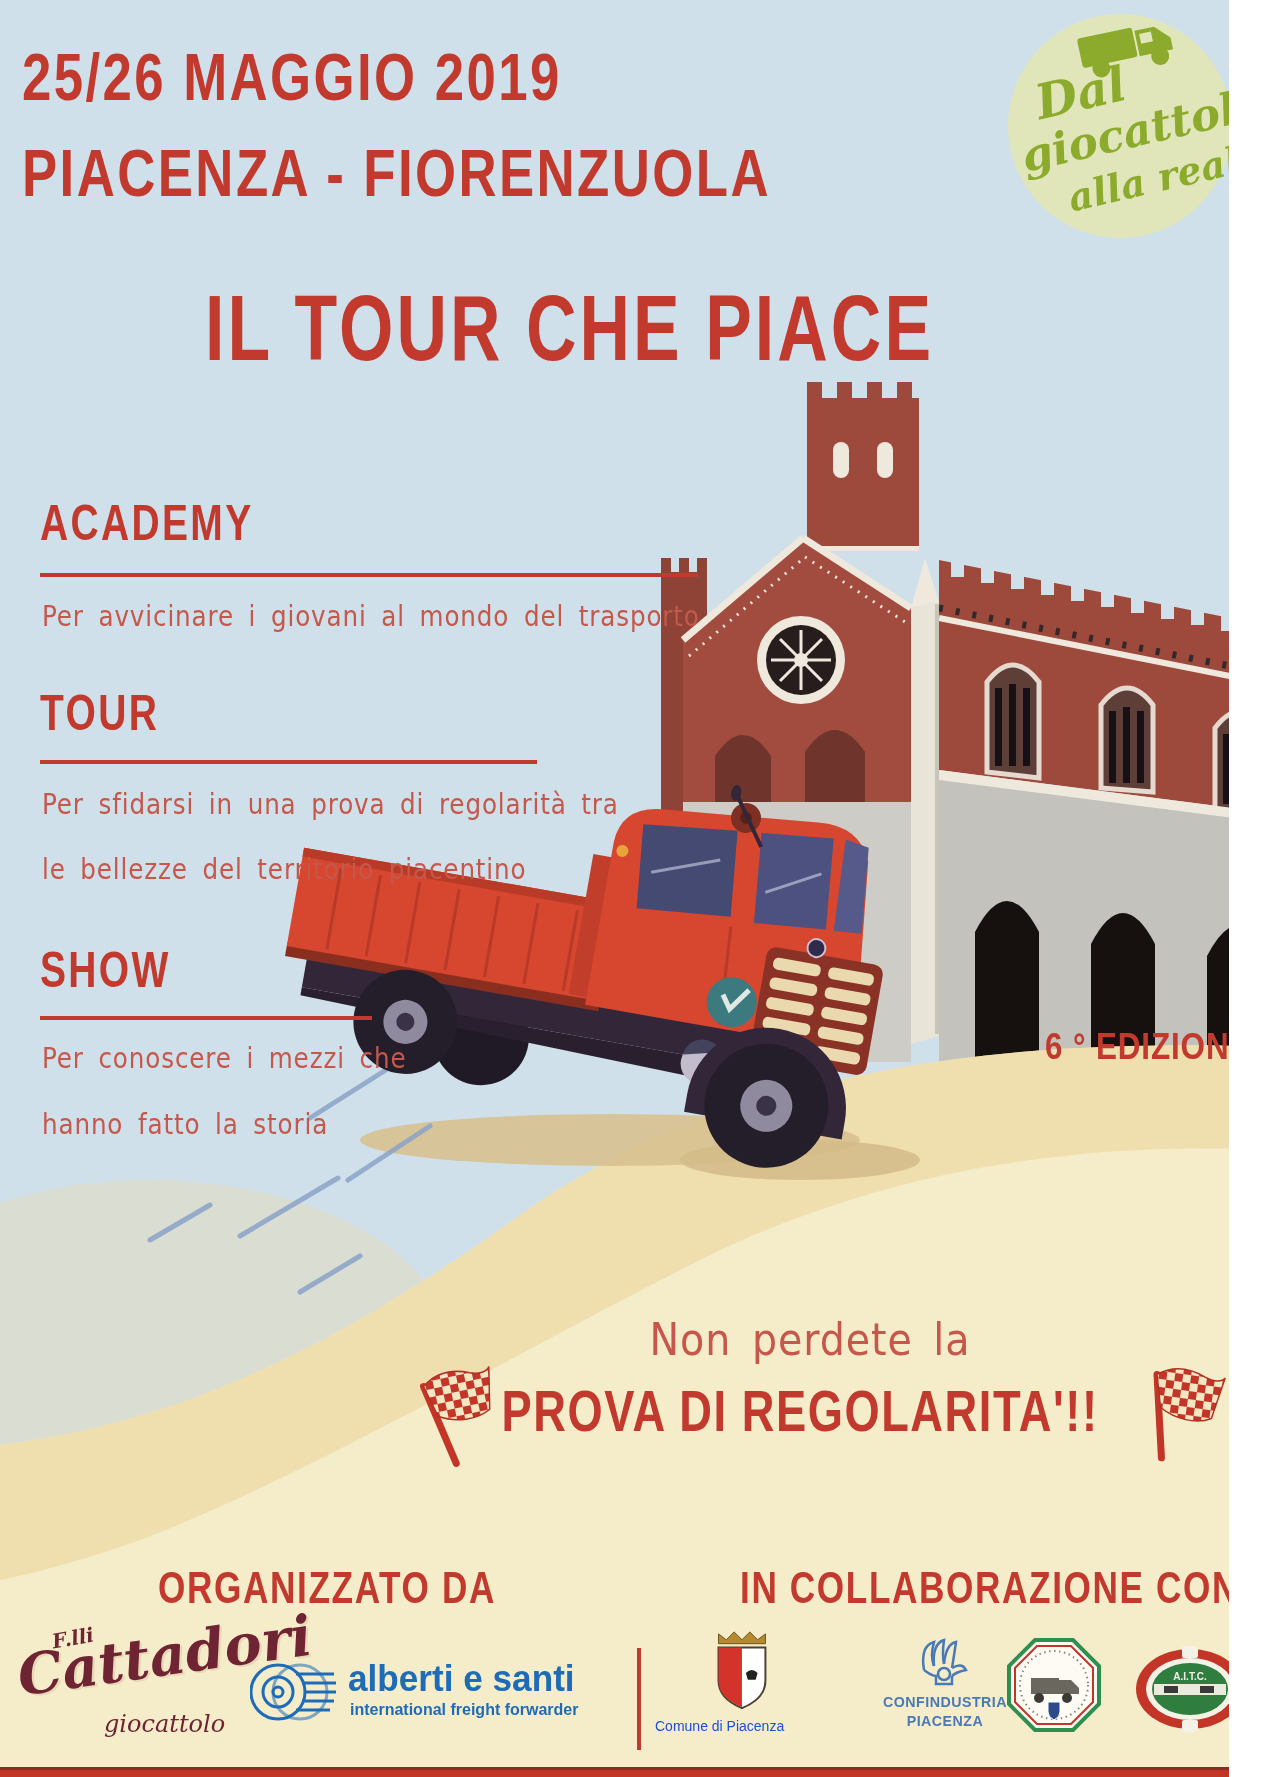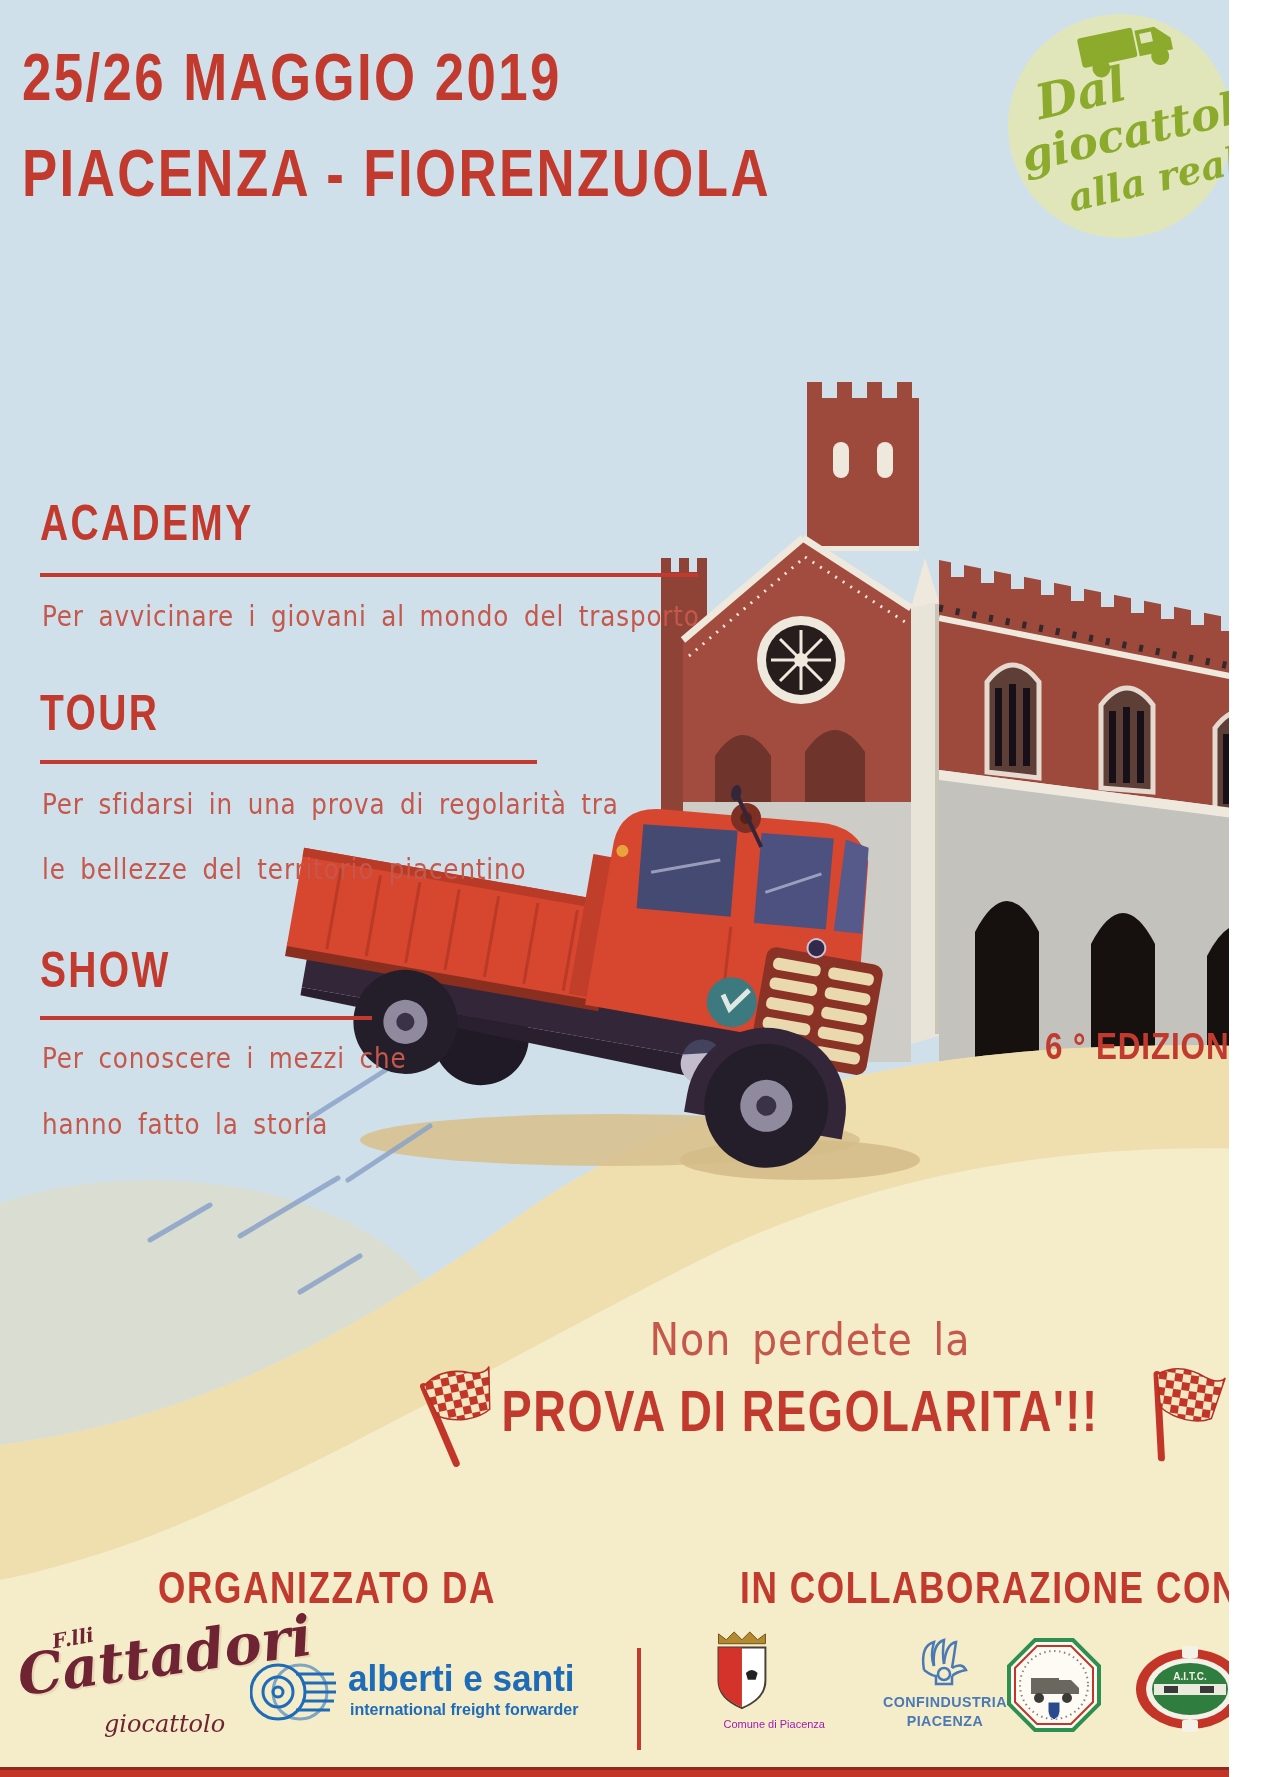--- a/index.html
+++ b/index.html
@@ -49,21 +49,21 @@
     color:#6f2433; font-size:20px; transform:rotate(-10deg); }
   .cattadori-city { font-family:"DejaVu Serif",serif; font-style:italic;
     color:#6f2433; font-size:24px; }
 
   .alberti-name { color:#1e6cb8; font-weight:bold; font-size:37px; white-space:nowrap;
     transform:scaleX(0.95); transform-origin:left top; }
   .alberti-tag { color:#1e6cb8; font-weight:bold; font-size:16px; white-space:nowrap; }
 
   .conf-text { color:#4a7ab5; font-weight:bold; text-align:center; font-size:15px;
     letter-spacing:0.5px; transform:scaleX(0.95); transform-origin:center top; white-space:nowrap; }
-  .comune-caption { color:#a21caf; font-size:11px; text-align:right; white-space:nowrap; }
+  .comune-caption { color:#1d4ed8; font-size:14px; text-align:left; white-space:nowrap; }
 
   .badge-circle { width:224px; height:224px; border-radius:50%; background:#e0e6ba; }
   .badge-text { font-family:"DejaVu Serif", serif; font-style:italic; font-weight:bold;
     color:#8cab2d; white-space:nowrap; }
 
   .divider-v { width:4px; background:#c23a2e; }
   .bottom-bar { left:0; top:1767px; width:1280px; height:10px;
     background:linear-gradient(#8e2a20 0 30%, #c23527 30% 100%); }
 </style>
 </head>
@@ -254,20 +254,23 @@
     <rect x="66" y="24" width="12" height="10" fill="#e0e6ba"></rect>
     <circle cx="22" cy="50" r="9" fill="#8cab2d"></circle>
     <circle cx="82" cy="50" r="9" fill="#8cab2d"></circle>
   </svg>
   <div class="abs" style="left:1010px; top:60px; width:230px; height:170px; transform:rotate(-13deg)">
     <div class="abs badge-text" style="left:38px; top:0; font-size:48px">Dal</div>
     <div class="abs badge-text" style="left:12px; top:52px; font-size:44px">giocattolo</div>
     <div class="abs badge-text" style="left:48px; top:106px; font-size:38px">alla realtà</div>
   </div>
 
+  <div class="abs title-wrap">
+    <span class="red-cond title-text">IL TOUR CHE PIACE</span>
+  </div>
 
   <div class="abs red-cond section-h" style="left:40px; top:498px">ACADEMY</div>
   <div class="rule" style="left:40px; top:573px; width:658px"></div>
   <div class="abs body-red body-line" style="left:42px; top:602px">Per avvicinare i giovani al mondo del trasporto</div>
 
   <div class="abs red-cond section-h" style="left:40px; top:688px">TOUR</div>
   <div class="rule" style="left:40px; top:760px; width:497px"></div>
   <div class="abs body-red body-line" style="left:42px; top:790px">Per sfidarsi in una prova di regolarità tra</div>
   <div class="abs body-red body-line" style="left:42px; top:855px">le bellezze del territorio piacentino</div>
 

